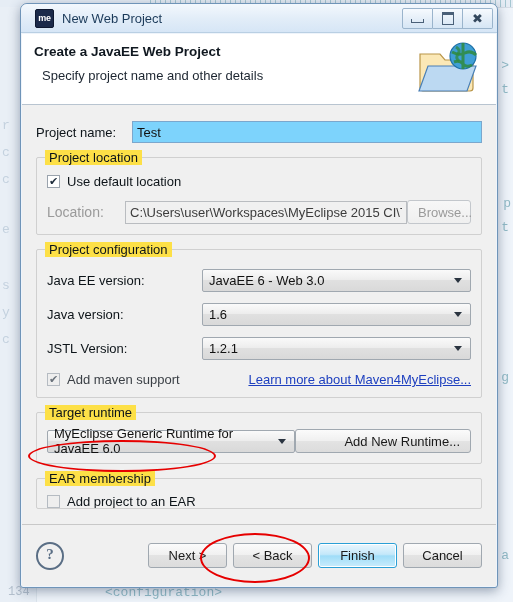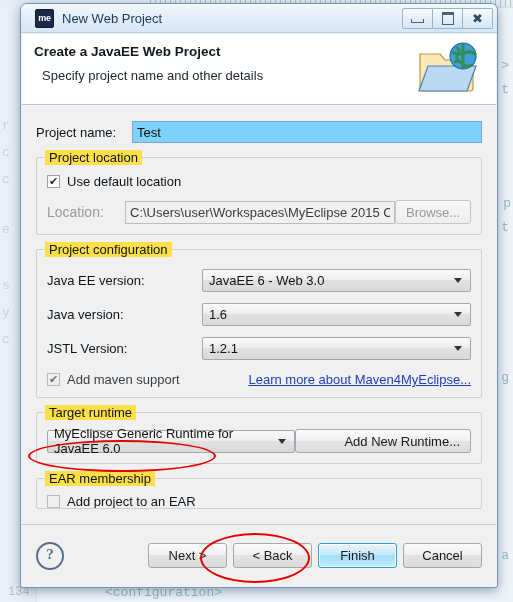--- a/index.html
+++ b/index.html
@@ -226,21 +226,21 @@
       <div class="row">
         <span class="cb">
           <span>✔</span>
         </span>
         <span class="cb-lbl">Use default location</span>
       </div>
 
       <div class="row loc-row">
         <span class="loc-lbl">Location:</span>
         <input class="txt disabled" style="flex: 1 1 0%; height: 23px;" type="text" readonly="" value="C:\Users\user\Workspaces\MyEclipse 2015 CI\Te">
-        <button class="btn disabled" style="margin-left:0;width:76px;">Browse...</button>
+        <button class="btn disabled" style="margin-left:0;width:64px;">Browse...</button>
       </div>
     </div>
 
     <div class="group">
       <span class="legend">Project configuration</span>
 
       <div class="row cfg-row">
         <span class="lbl">Java EE version:</span>
         <div class="combo">
           <span>JavaEE 6 - Web 3.0</span>

